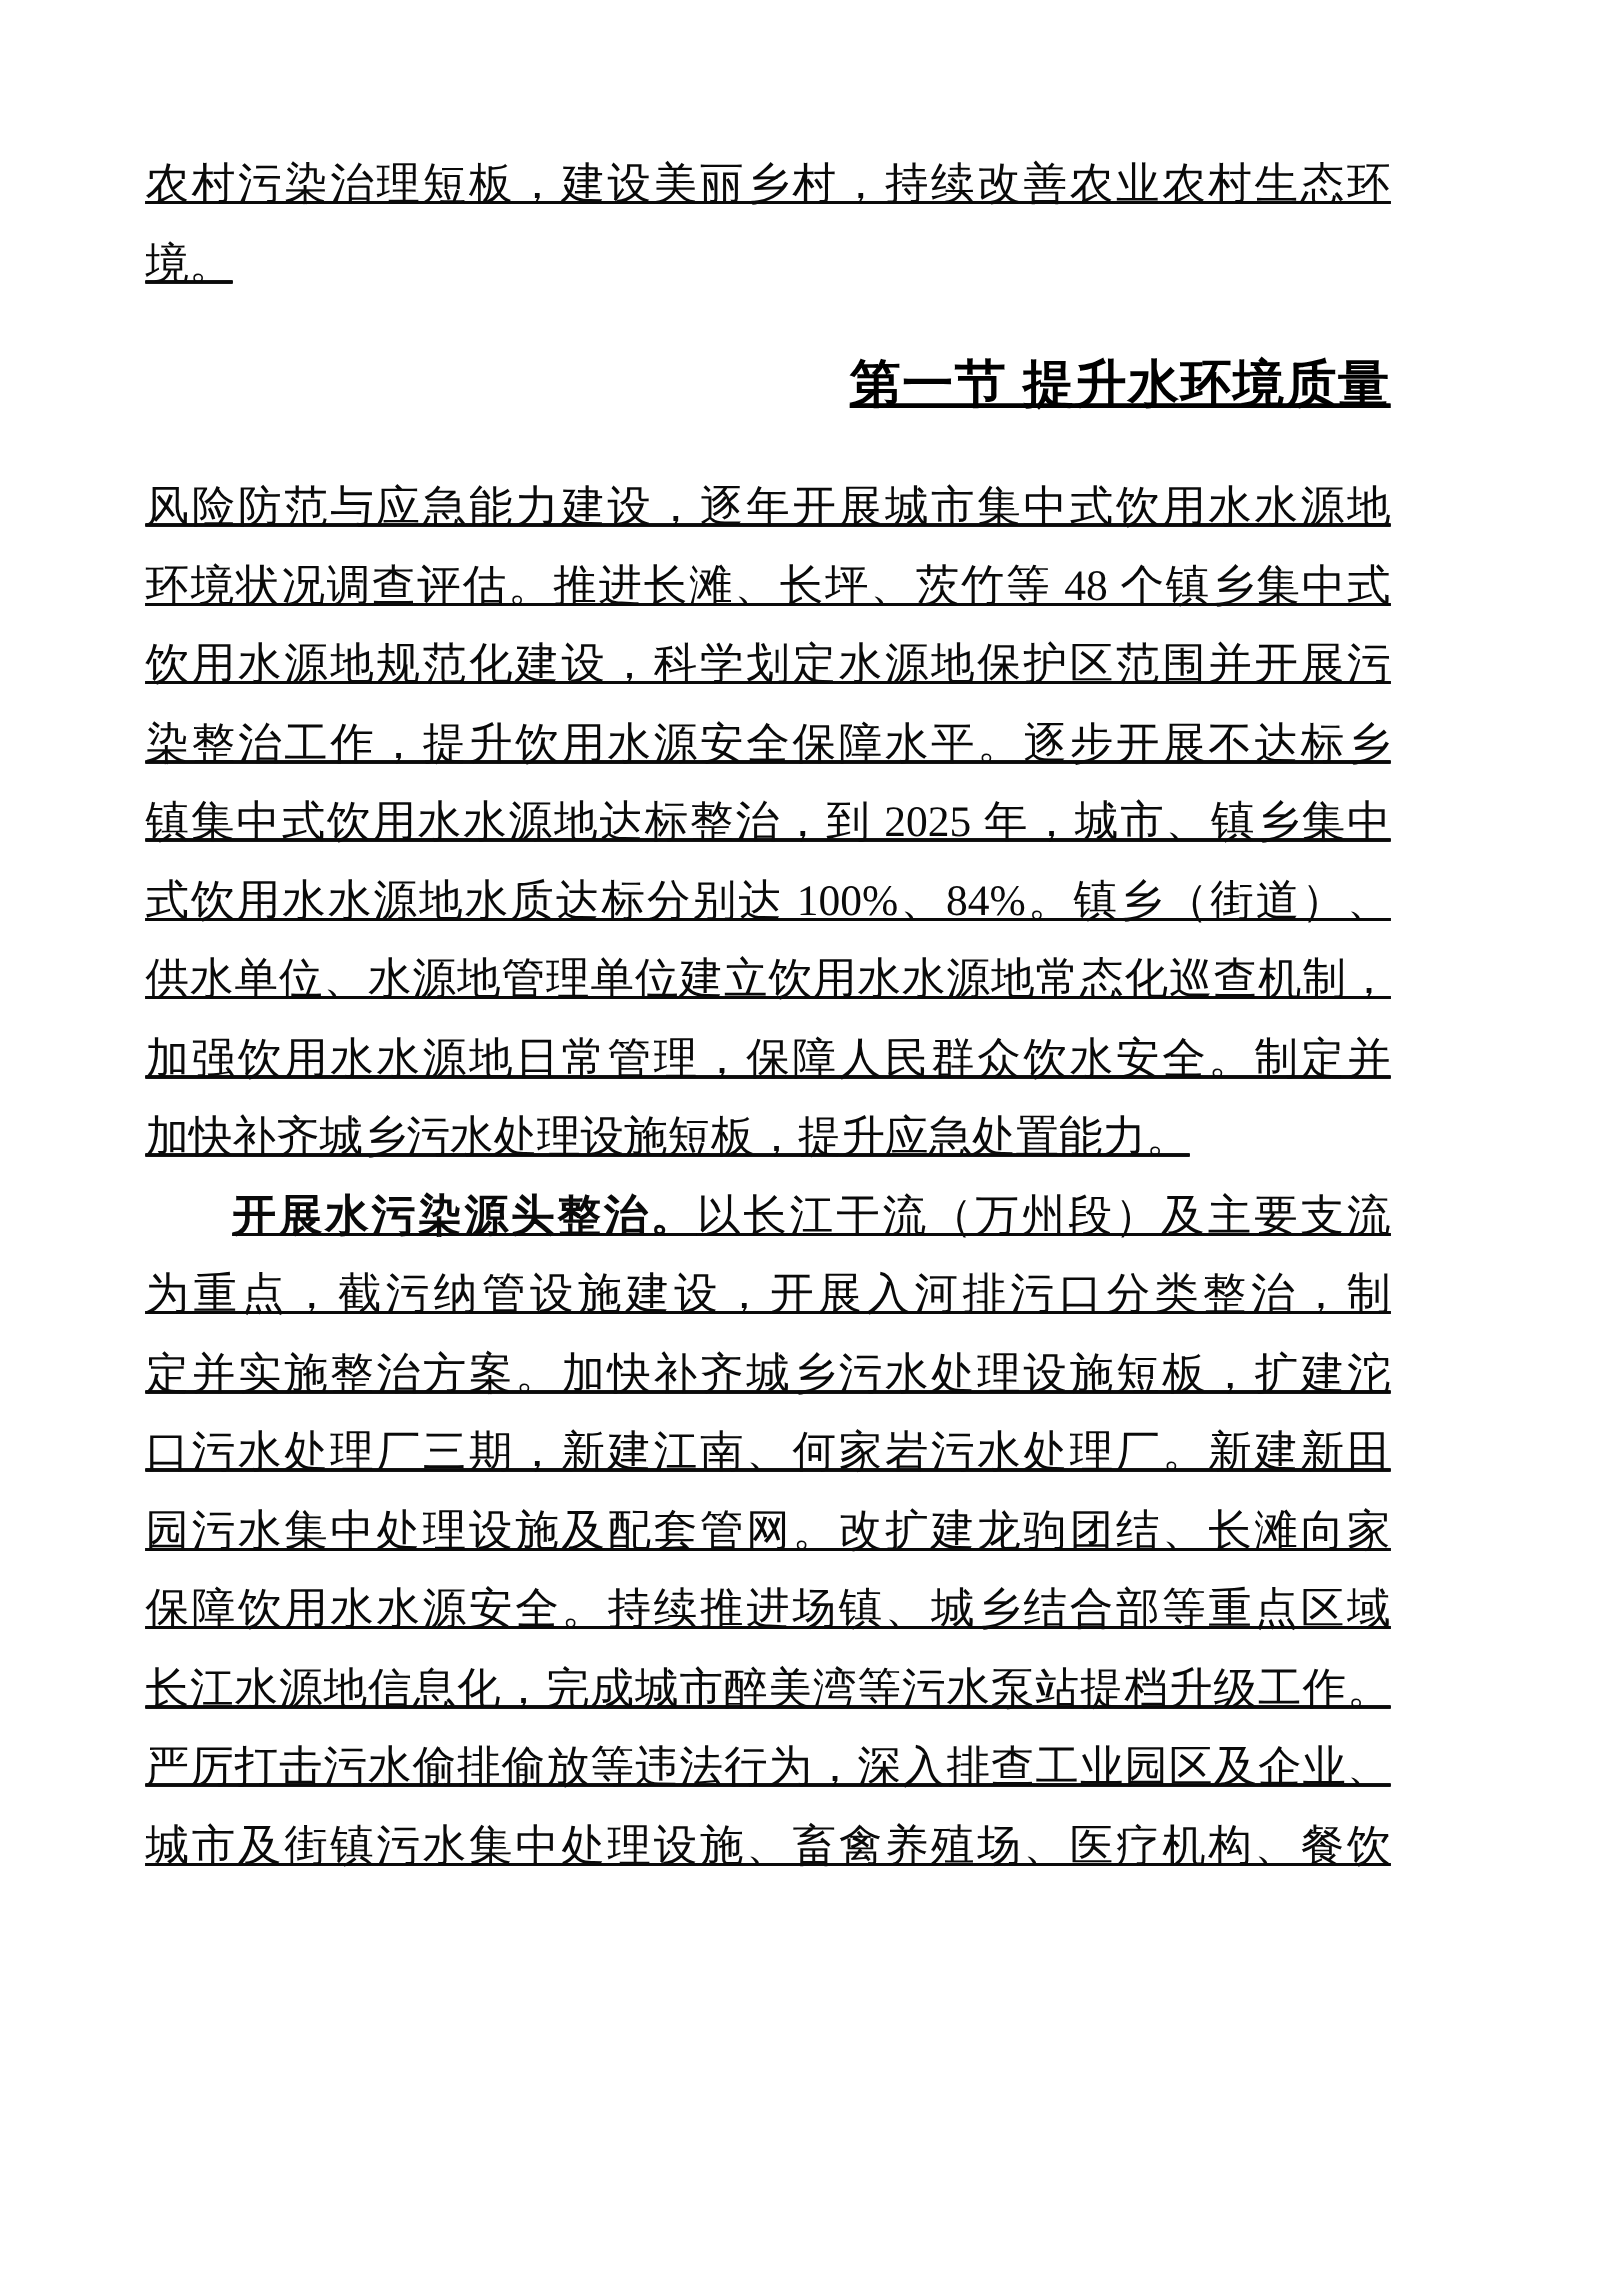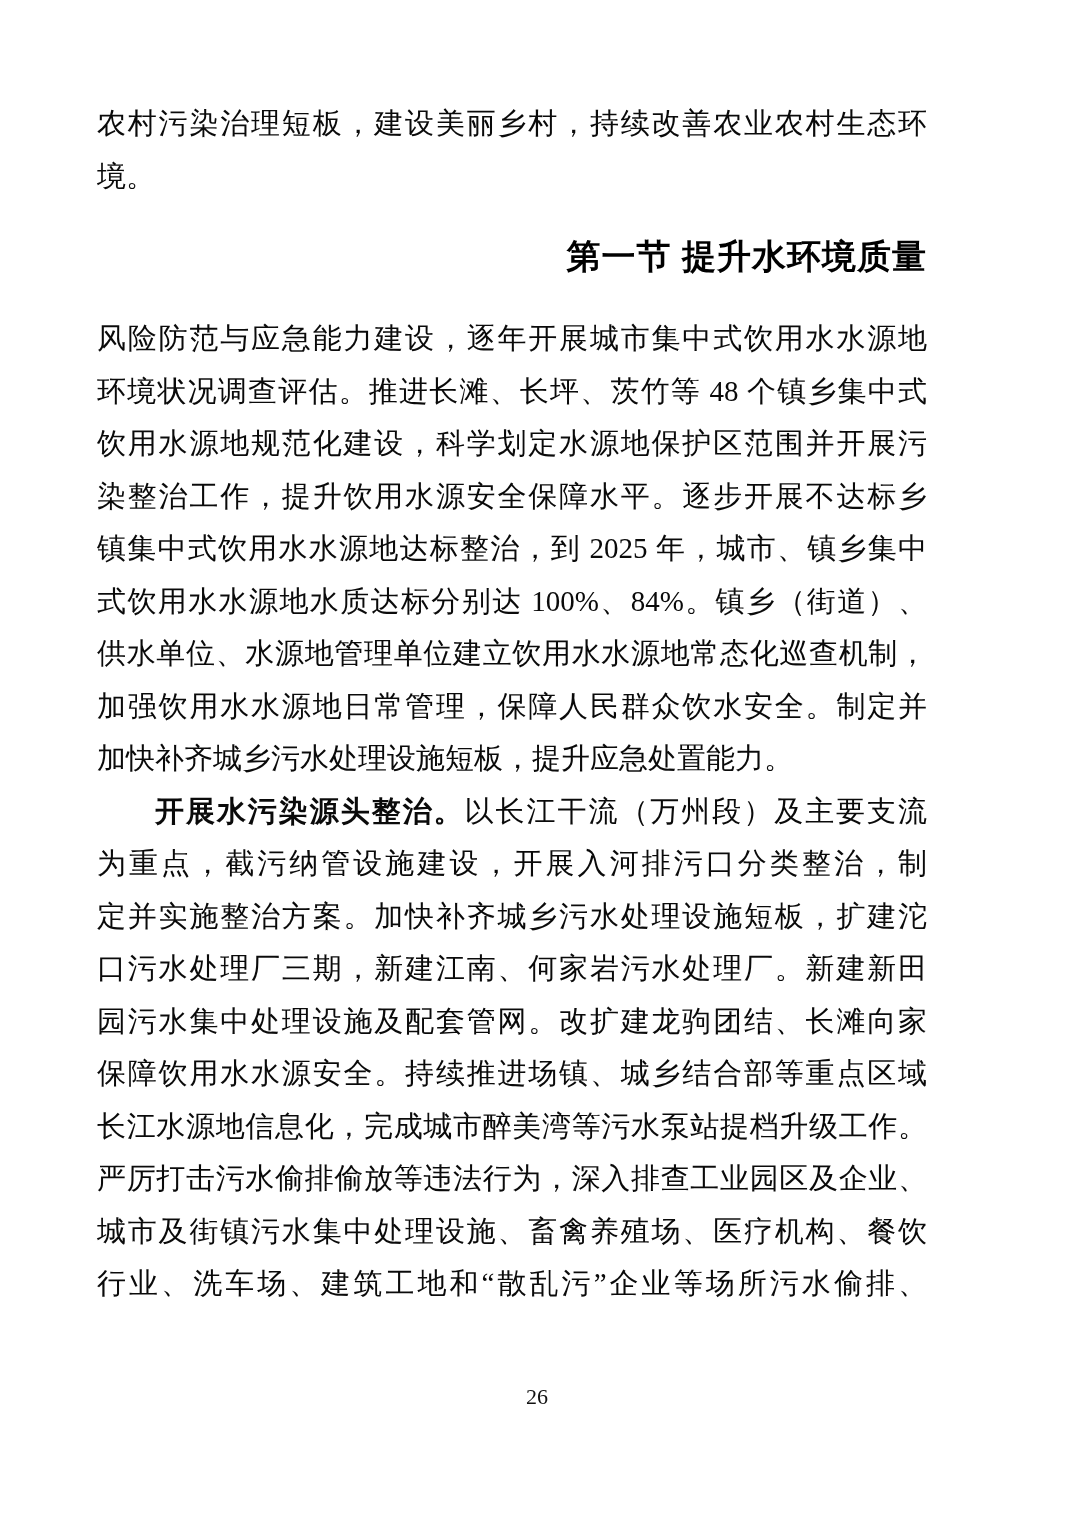--- a/index.html
+++ b/index.html
@@ -1,15 +1,15 @@
 <!DOCTYPE html>
 <html><head>
 <meta charset="utf-8">
 <style>
-  * { margin: 0; padding: 0; box-sizing: border-box; }
+  * { margin: 0; padding: 0; box-sizing: border-box; text-decoration: underline; }
   html, body { background: #ffffff; }
   .page {
     position: relative;
     width: 1074px;
     height: 1520px;
     background: #ffffff;
     overflow: hidden;
   }
   .content {
     position: absolute;
@@ -84,18 +84,16 @@
     <div>
         <div class="line just indent"><span class="lead">开展水污染源头整治。</span><span class="seg">以长江干流（万州段）及主要支流</span></div>
         <div class="line just"><span class="seg">为重点，截污纳管设施建设，开展入河排污口分类整治，制</span></div>
         <div class="line just"><span class="seg">定并实施整治方案。加快补齐城乡污水处理设施短板，扩建沱</span></div>
         <div class="line just"><span class="seg">口污水处理厂三期，新建江南、何家岩污水处理厂。新建新田</span></div>
         <div class="line just"><span class="seg">园污水集中处理设施及配套管网。改扩建龙驹团结、长滩向家</span></div>
         <div class="line just"><span class="seg">保障饮用水水源安全。持续推进场镇、城乡结合部等重点区域</span></div>
         <div class="line just"><span class="seg">长江水源地信息化，完成城市醉美湾等污水泵站提档升级工作。</span></div>
         <div class="line just"><span class="seg">严厉打击污水偷排偷放等违法行为，深入排查工业园区及企业、</span></div>
         <div class="line just"><span class="seg">城市及街镇污水集中处理设施、畜禽养殖场、医疗机构、餐饮</span></div>
-        <div class="line just"><span class="seg">行业、洗车场、建筑工地和“散乱污”企业等场所污水偷排、</span></div>
       </div>
   </div>
 
-  <div class="page-number">26</div>
 </div>
 
 </body></html>

